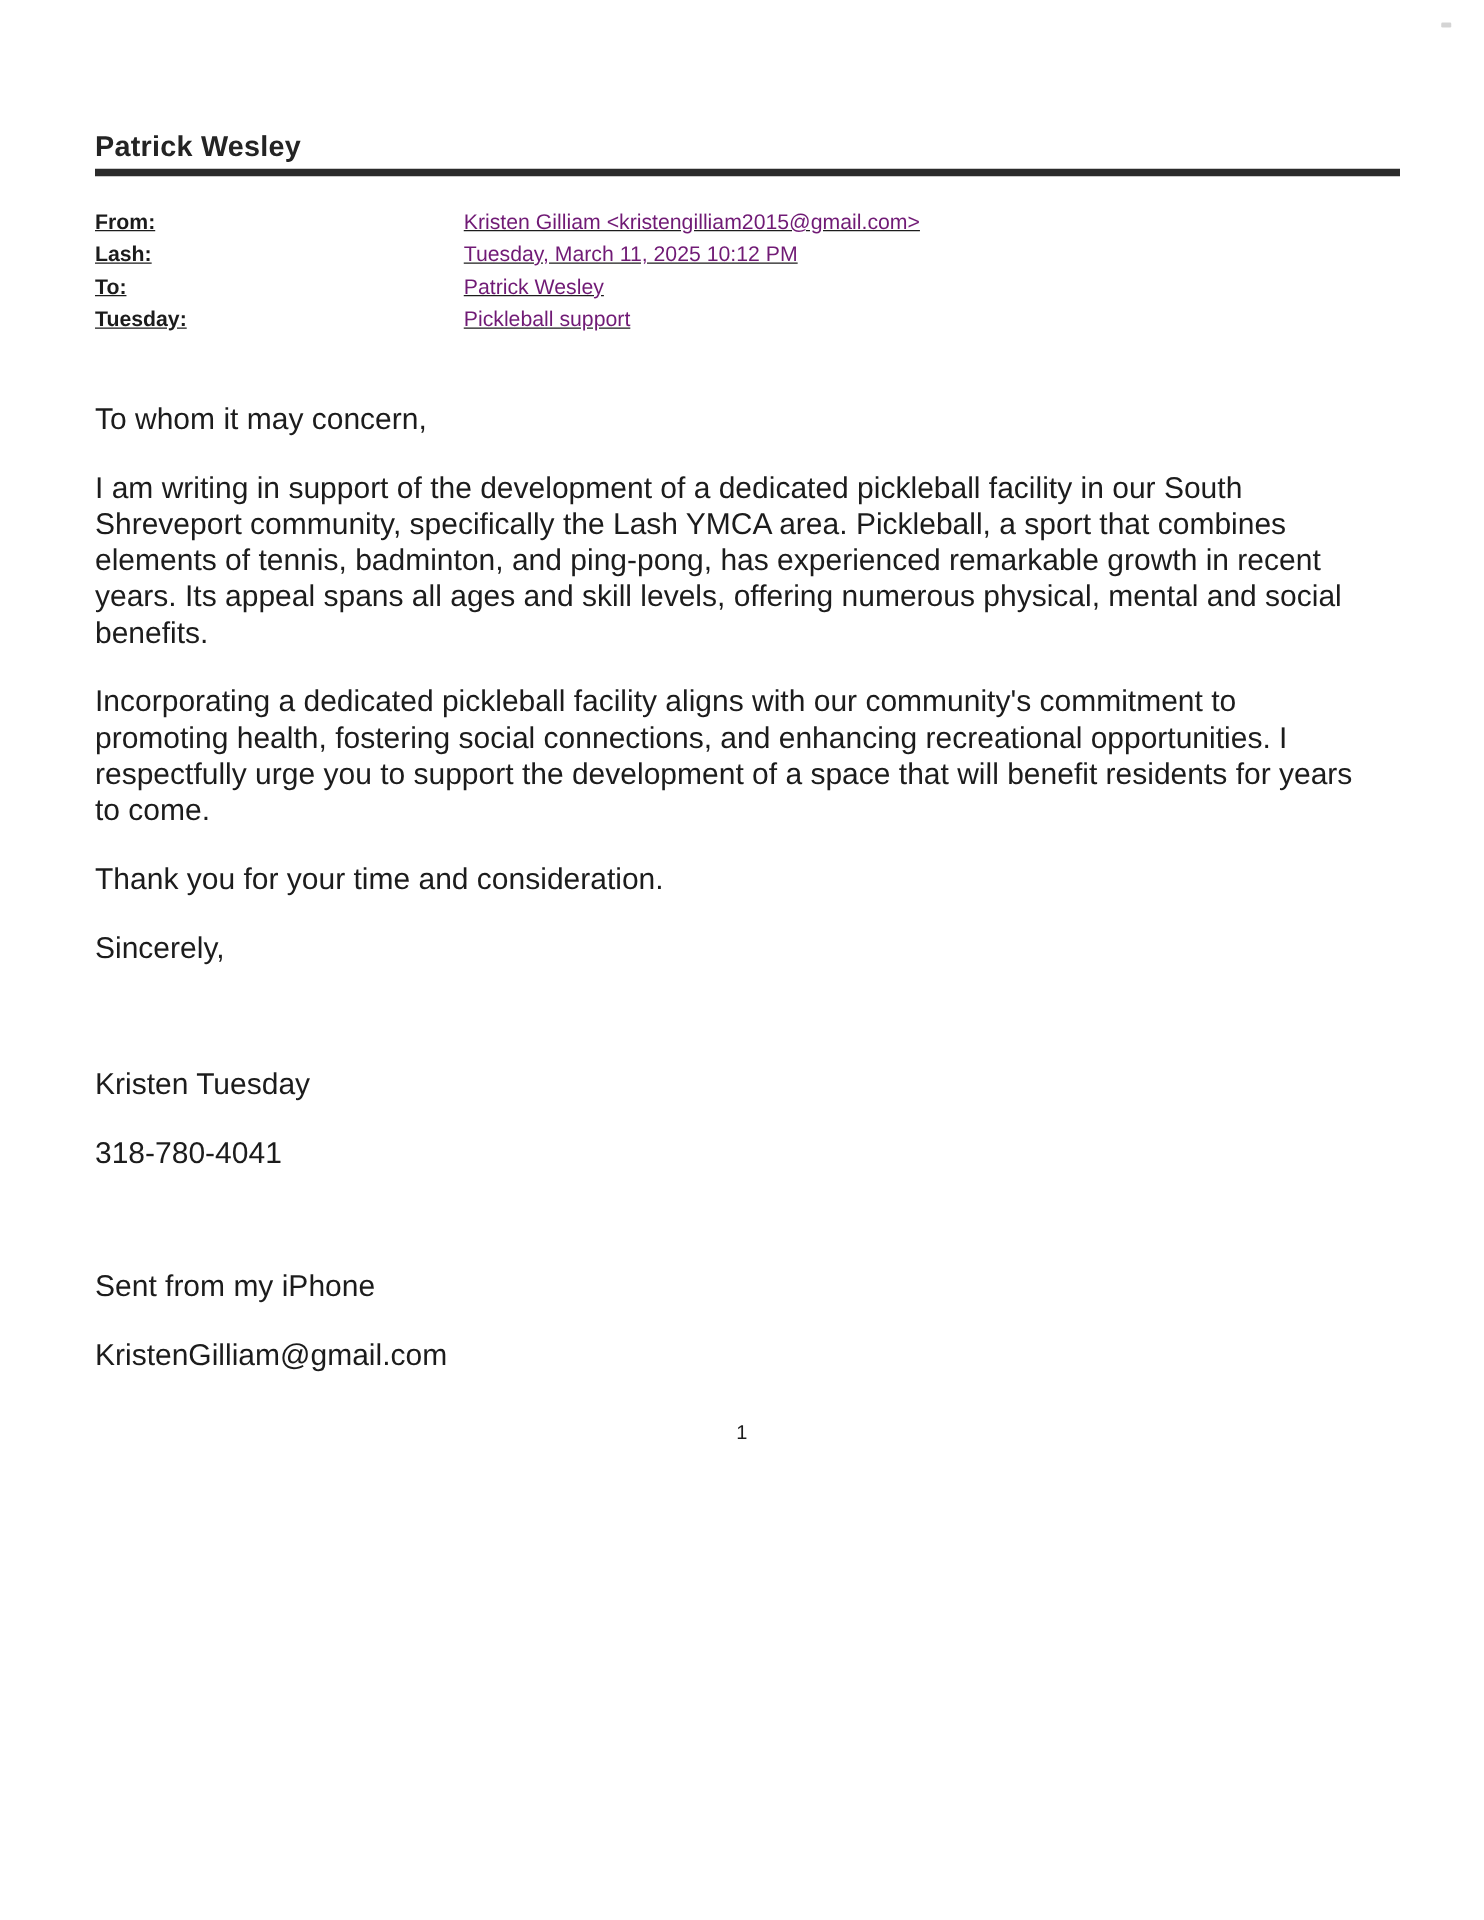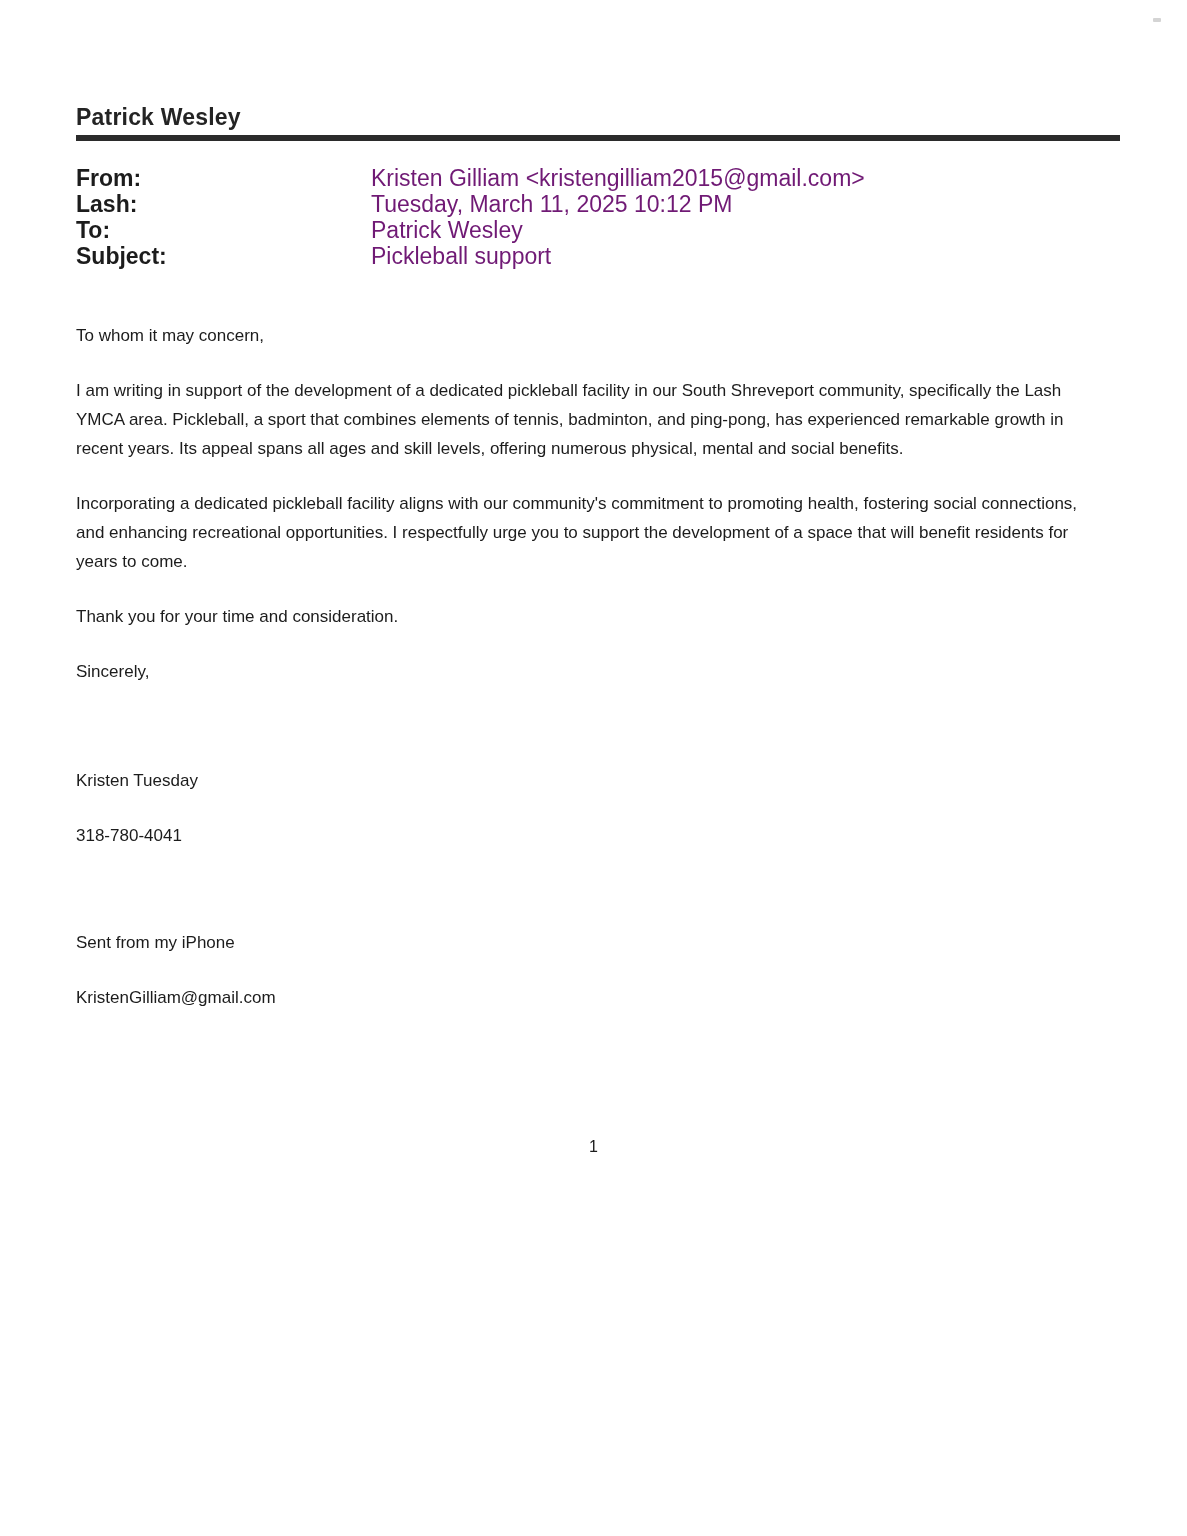--- a/index.html
+++ b/index.html
@@ -38,28 +38,29 @@
   .title-rule {
     height: 6px;
     background: #2b2b2b;
     width: 100%;
     margin-bottom: 24px;
   }
   .meta-block {
     display: grid;
     grid-template-columns: 295px 1fr;
     row-gap: 0;
-    font-size: 23px;
+    font-size: 17px;
     line-height: 26px;
+    text-decoration: underline;
   }
   .meta-label { font-weight: bold; color: #1c1c1c; }
   .meta-value { color: #701a75; }
   .letter {
     margin-top: 52px;
-    font-size: 17px;
+    font-size: 24px;
     line-height: 29px;
   }
   .para { margin-bottom: 26px; max-width: 1024px; }
   .sig-name { margin-top: 80px; }
   .sig-line { margin-bottom: 25px; }
   .sent-from { margin-top: 78px; }
   .page-number {
     position: absolute;
     left: 0;
     right: 0;
@@ -80,21 +81,21 @@
     <div class="doc-title">Patrick Wesley</div>
     <div class="title-rule"></div>
 
     <div class="meta-block">
       <div class="meta-label">From:</div>
       <div class="meta-value">Kristen Gilliam &lt;kristengilliam2015@gmail.com&gt;</div>
       <div class="meta-label">Lash:</div>
       <div class="meta-value">Tuesday, March 11, 2025 10:12 PM</div>
       <div class="meta-label">To:</div>
       <div class="meta-value">Patrick Wesley</div>
-      <div class="meta-label">Subject:</div>
+      <div class="meta-label">Tuesday:</div>
       <div class="meta-value">Pickleball support</div>
     </div>
 
     <div class="letter">
       <div class="para">To whom it may concern,</div>
       <div class="para">I am writing in support of  the development of a dedicated pickleball facility in our South Shreveport community, specifically the Lash YMCA area. Pickleball, a sport that combines elements of tennis, badminton, and ping-pong, has experienced remarkable growth in recent years. Its appeal spans all ages and skill levels, offering numerous physical, mental and social benefits.</div>
       <div class="para">Incorporating a dedicated pickleball facility aligns with our community's commitment to promoting health, fostering social connections, and enhancing recreational opportunities. I respectfully urge you to support the development of a space that will benefit residents for years to come.</div>
       <div class="para">Thank you for your time and consideration.</div>
       <div class="para">Sincerely,</div>
 

